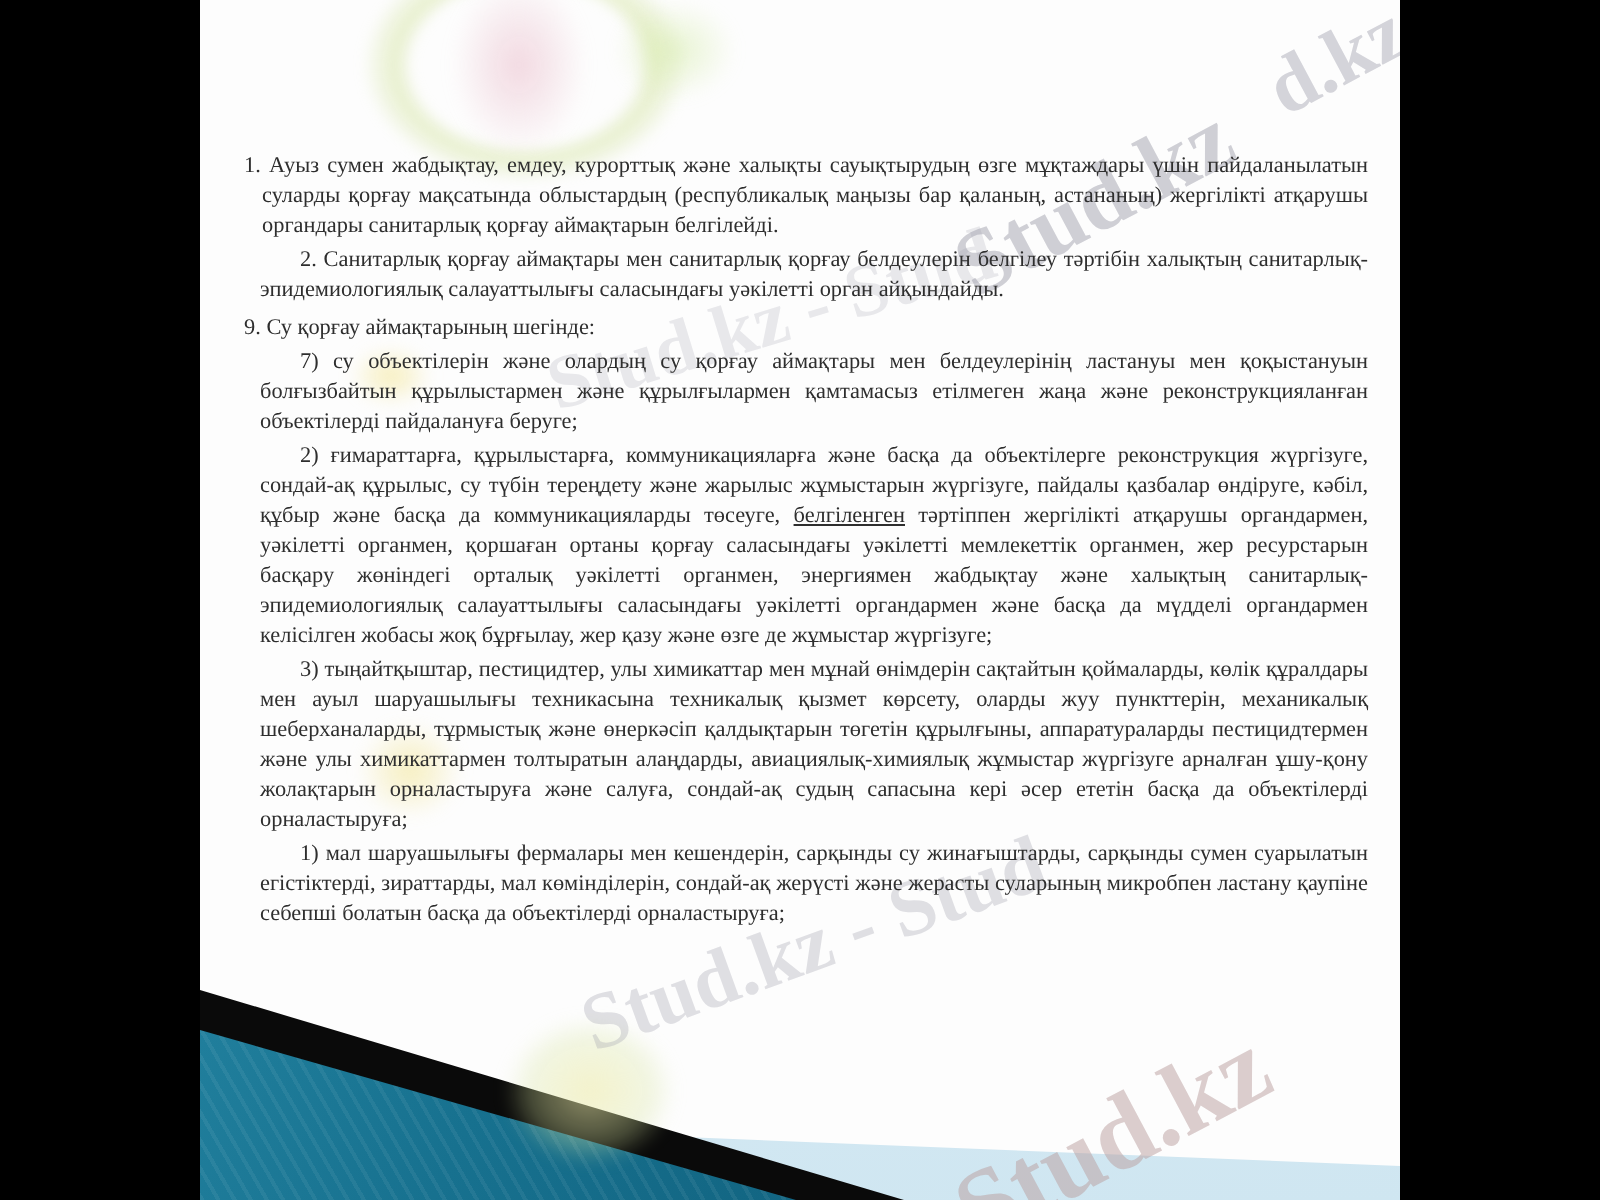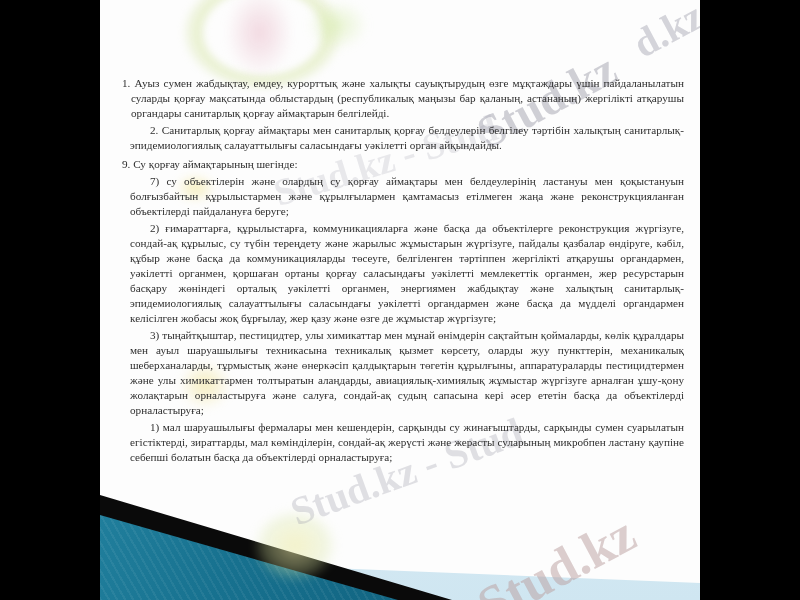--- a/index.html
+++ b/index.html
@@ -46,21 +46,21 @@
   
   .title{position:absolute;left:30px;top:26px;width:540px;z-index:3;
     font-size:24px;font-weight:bold;color:#3a3a3a;letter-spacing:.2px;}
   .body-text{position:absolute;left:22px;top:76px;width:562px;z-index:3;
     font-size:11.2px;line-height:15px;color:#2e2e2e;text-align:justify;}
   .body-text p{margin:0 0 2px 0;}
   .p-hang{padding-left:9px;text-indent:-9px;}
   .p-indent{text-indent:20px;margin-left:8px !important;}
   .p-top{margin-left:0 !important;}
   .gap-above{margin-top:4px !important;}
-  .u{}
+  .u{text-decoration:underline;}
 </style>
 </head>
 <body>
 
 <div class="stage">
 
   <div class="slide">
 
     <div class="bottom-band"></div>
     <div class="teal-swoosh"></div>

